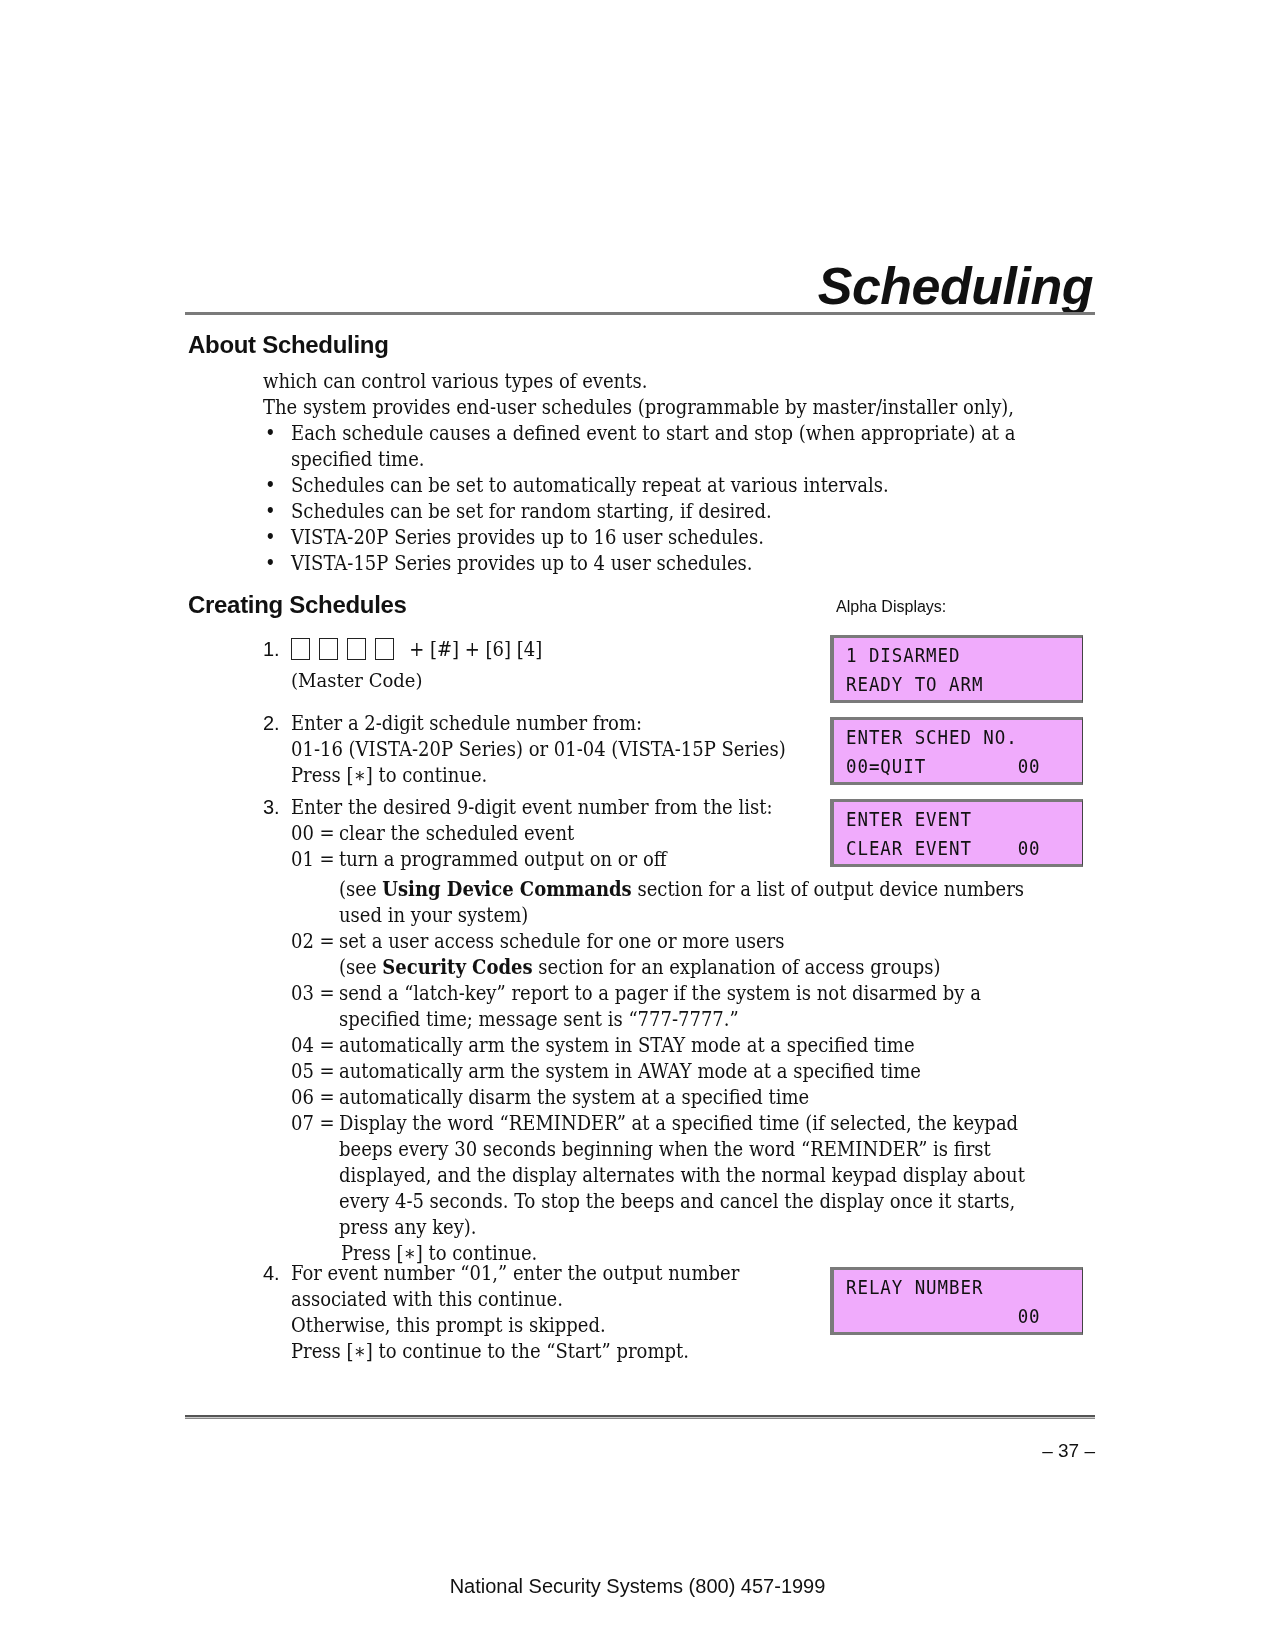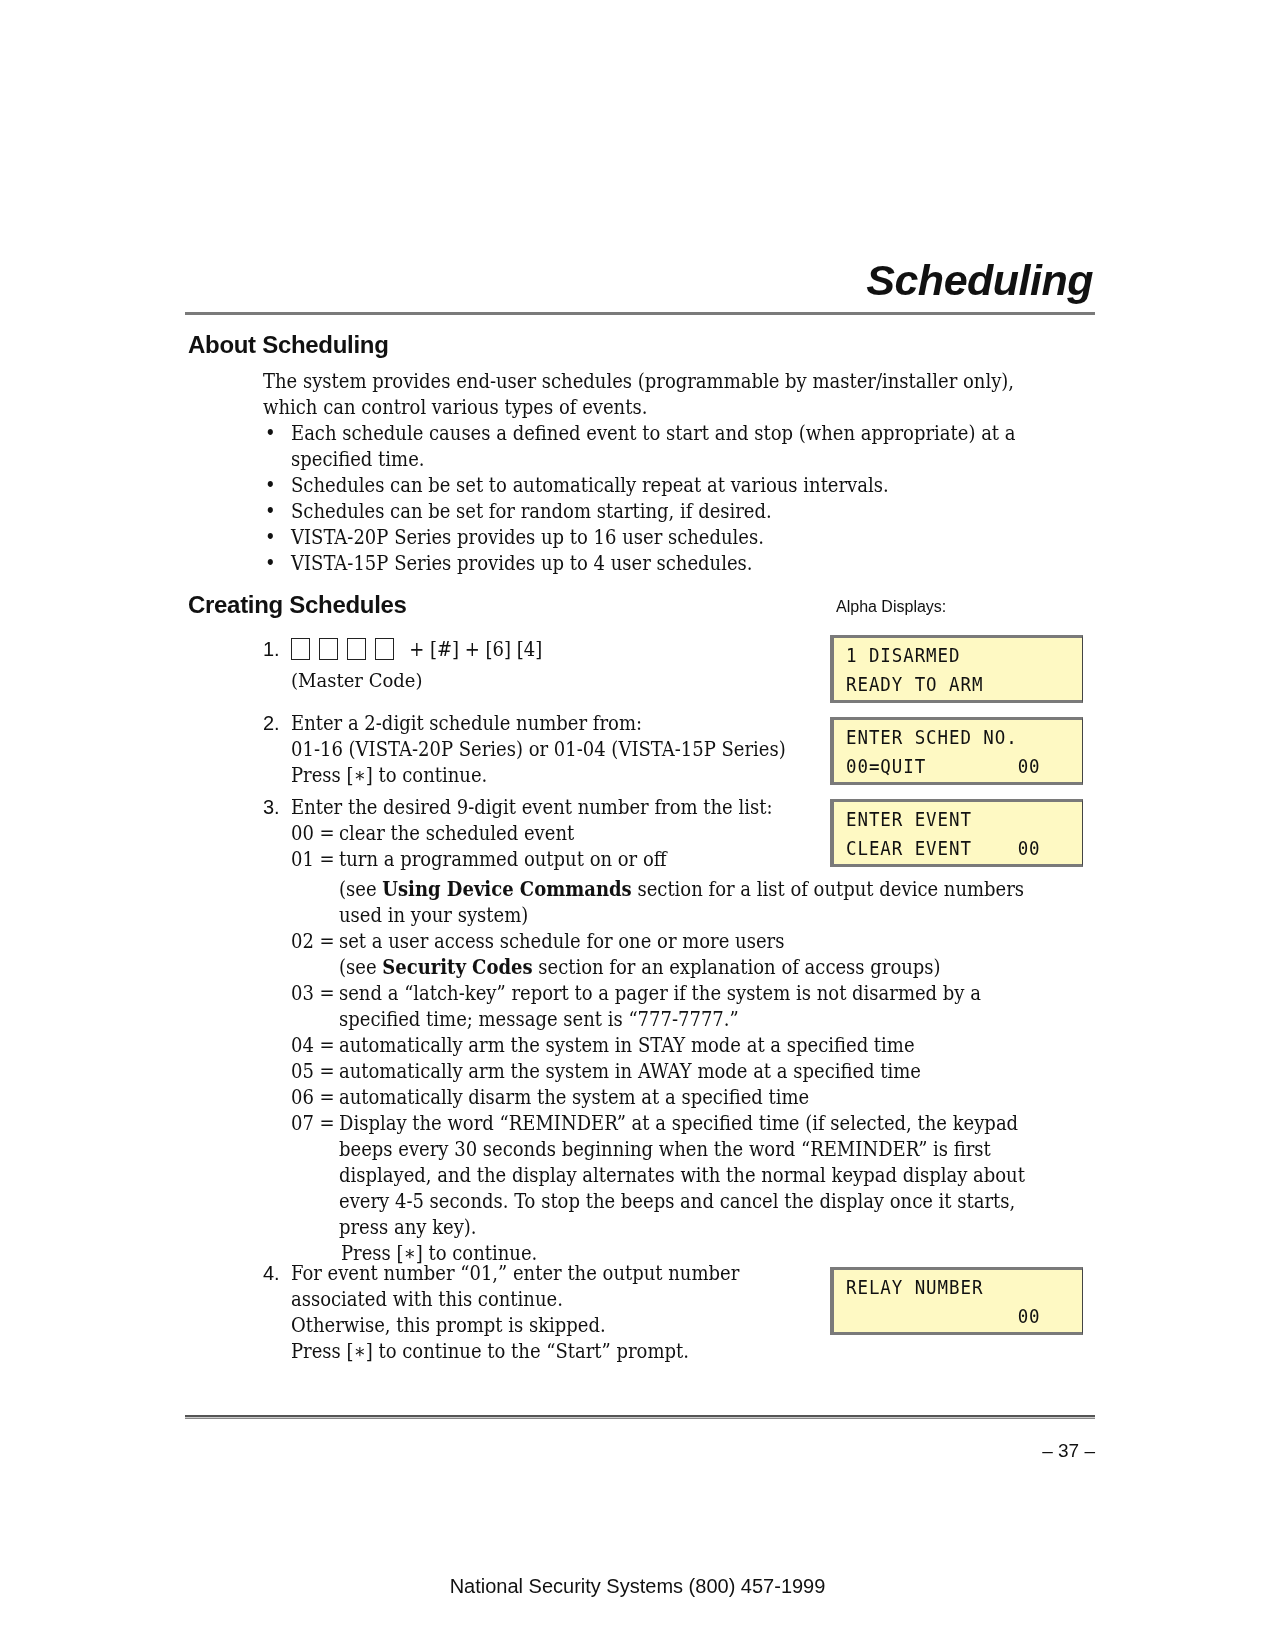--- a/index.html
+++ b/index.html
@@ -1,51 +1,51 @@
 <!DOCTYPE html>
 <html><head>
 <meta charset="utf-8">
 <style>
   html, body { margin: 0; padding: 0; background: #ffffff; }
   body { width: 1275px; height: 1650px; position: relative; overflow: hidden; color: #111; }
   .abs { position: absolute; }
   .serif { font-family: "DejaVu Serif", "Liberation Serif", serif; }
   .sans { font-family: "Liberation Sans", "DejaVu Sans", sans-serif; }
 
-  #page-title { right: 182px; top: 256px; font-size: 43px; font-weight: bold; font-style: italic; letter-spacing: -0.5px; }
+  #page-title { right: 182px; top: 256px; font-size: 52px; font-weight: bold; font-style: italic; letter-spacing: -0.5px; }
   .rule-top { left: 185px; top: 312px; width: 910px; height: 3px; background: #7a7a7a; }
   .rule-bottom { left: 185px; top: 1415px; width: 910px; height: 4px; border-top: 2px solid #555; border-bottom: 1px solid #888; background: #ccc; box-sizing: border-box; }
 
   .h2 { font-size: 24px; font-weight: bold; letter-spacing: -0.3px; }
   .body { font-size: 20px; line-height: 26px; font-stretch: condensed; }
   .body p { margin: 0; }
   .bullet { position: relative; padding-left: 28px; }
   .bullet .dot { position: absolute; left: 2px; top: 0; }
 
   .step-num { position: absolute; left: 0; font-family: "Liberation Sans", sans-serif; }
   .codebox { display: inline-block; width: 19px; height: 22px; border: 1.3px solid #222; margin-right: 9px; vertical-align: -4px; box-sizing: border-box; }
 
-  .lcd { position: absolute; left: 830px; width: 253px; height: 68px; border: 1px solid #444; border-left: 4px solid #7a7a7a; border-top: 3px solid #7a7a7a; border-bottom: 3px solid #7a7a7a; box-sizing: border-box; background: #fef9c3; }
+  .lcd { position: absolute; left: 830px; width: 253px; height: 68px; border: 1px solid #444; border-left: 4px solid #7a7a7a; border-top: 3px solid #7a7a7a; border-bottom: 3px solid #7a7a7a; box-sizing: border-box; background: #f0abfc; }
   .lcd-line { position: absolute; left: 12px; font-size: 19px; letter-spacing: 1px; white-space: pre; font-family: "DejaVu Sans Mono", monospace; transform: scaleX(0.92); transform-origin: left; }
   .lcd-line.l1 { top: 6px; } .lcd-line.l2 { top: 35px; }
 
   .ev { position: relative; padding-left: 48px; }
   .ev .code { position: absolute; left: 0; top: 0; }
   b i, .em { font-weight: bold; }
 </style>
 </head>
 <body>
 
 <div id="page-title" class="abs sans">Scheduling</div>
 <div class="abs rule-top"></div>
 
 <div class="abs sans h2" style="left:188px; top:331px;">About Scheduling</div>
 <div class="abs serif body" style="left:263px; top:368px; width:820px;">
+  <p>which can control various types of events.</p>
   <p>The system provides end-user schedules (programmable by master/installer only),</p>
-  <p>which can control various types of events.</p>
   <div class="bullet">
     <span class="dot">•</span>
     <p>Each schedule causes a defined event to start and stop (when appropriate) at a</p>
     <p>specified time.</p>
   </div>
   <div class="bullet">
     <span class="dot">•</span>
     <p>Schedules can be set to automatically repeat at various intervals.</p>
   </div>
   <div class="bullet">

